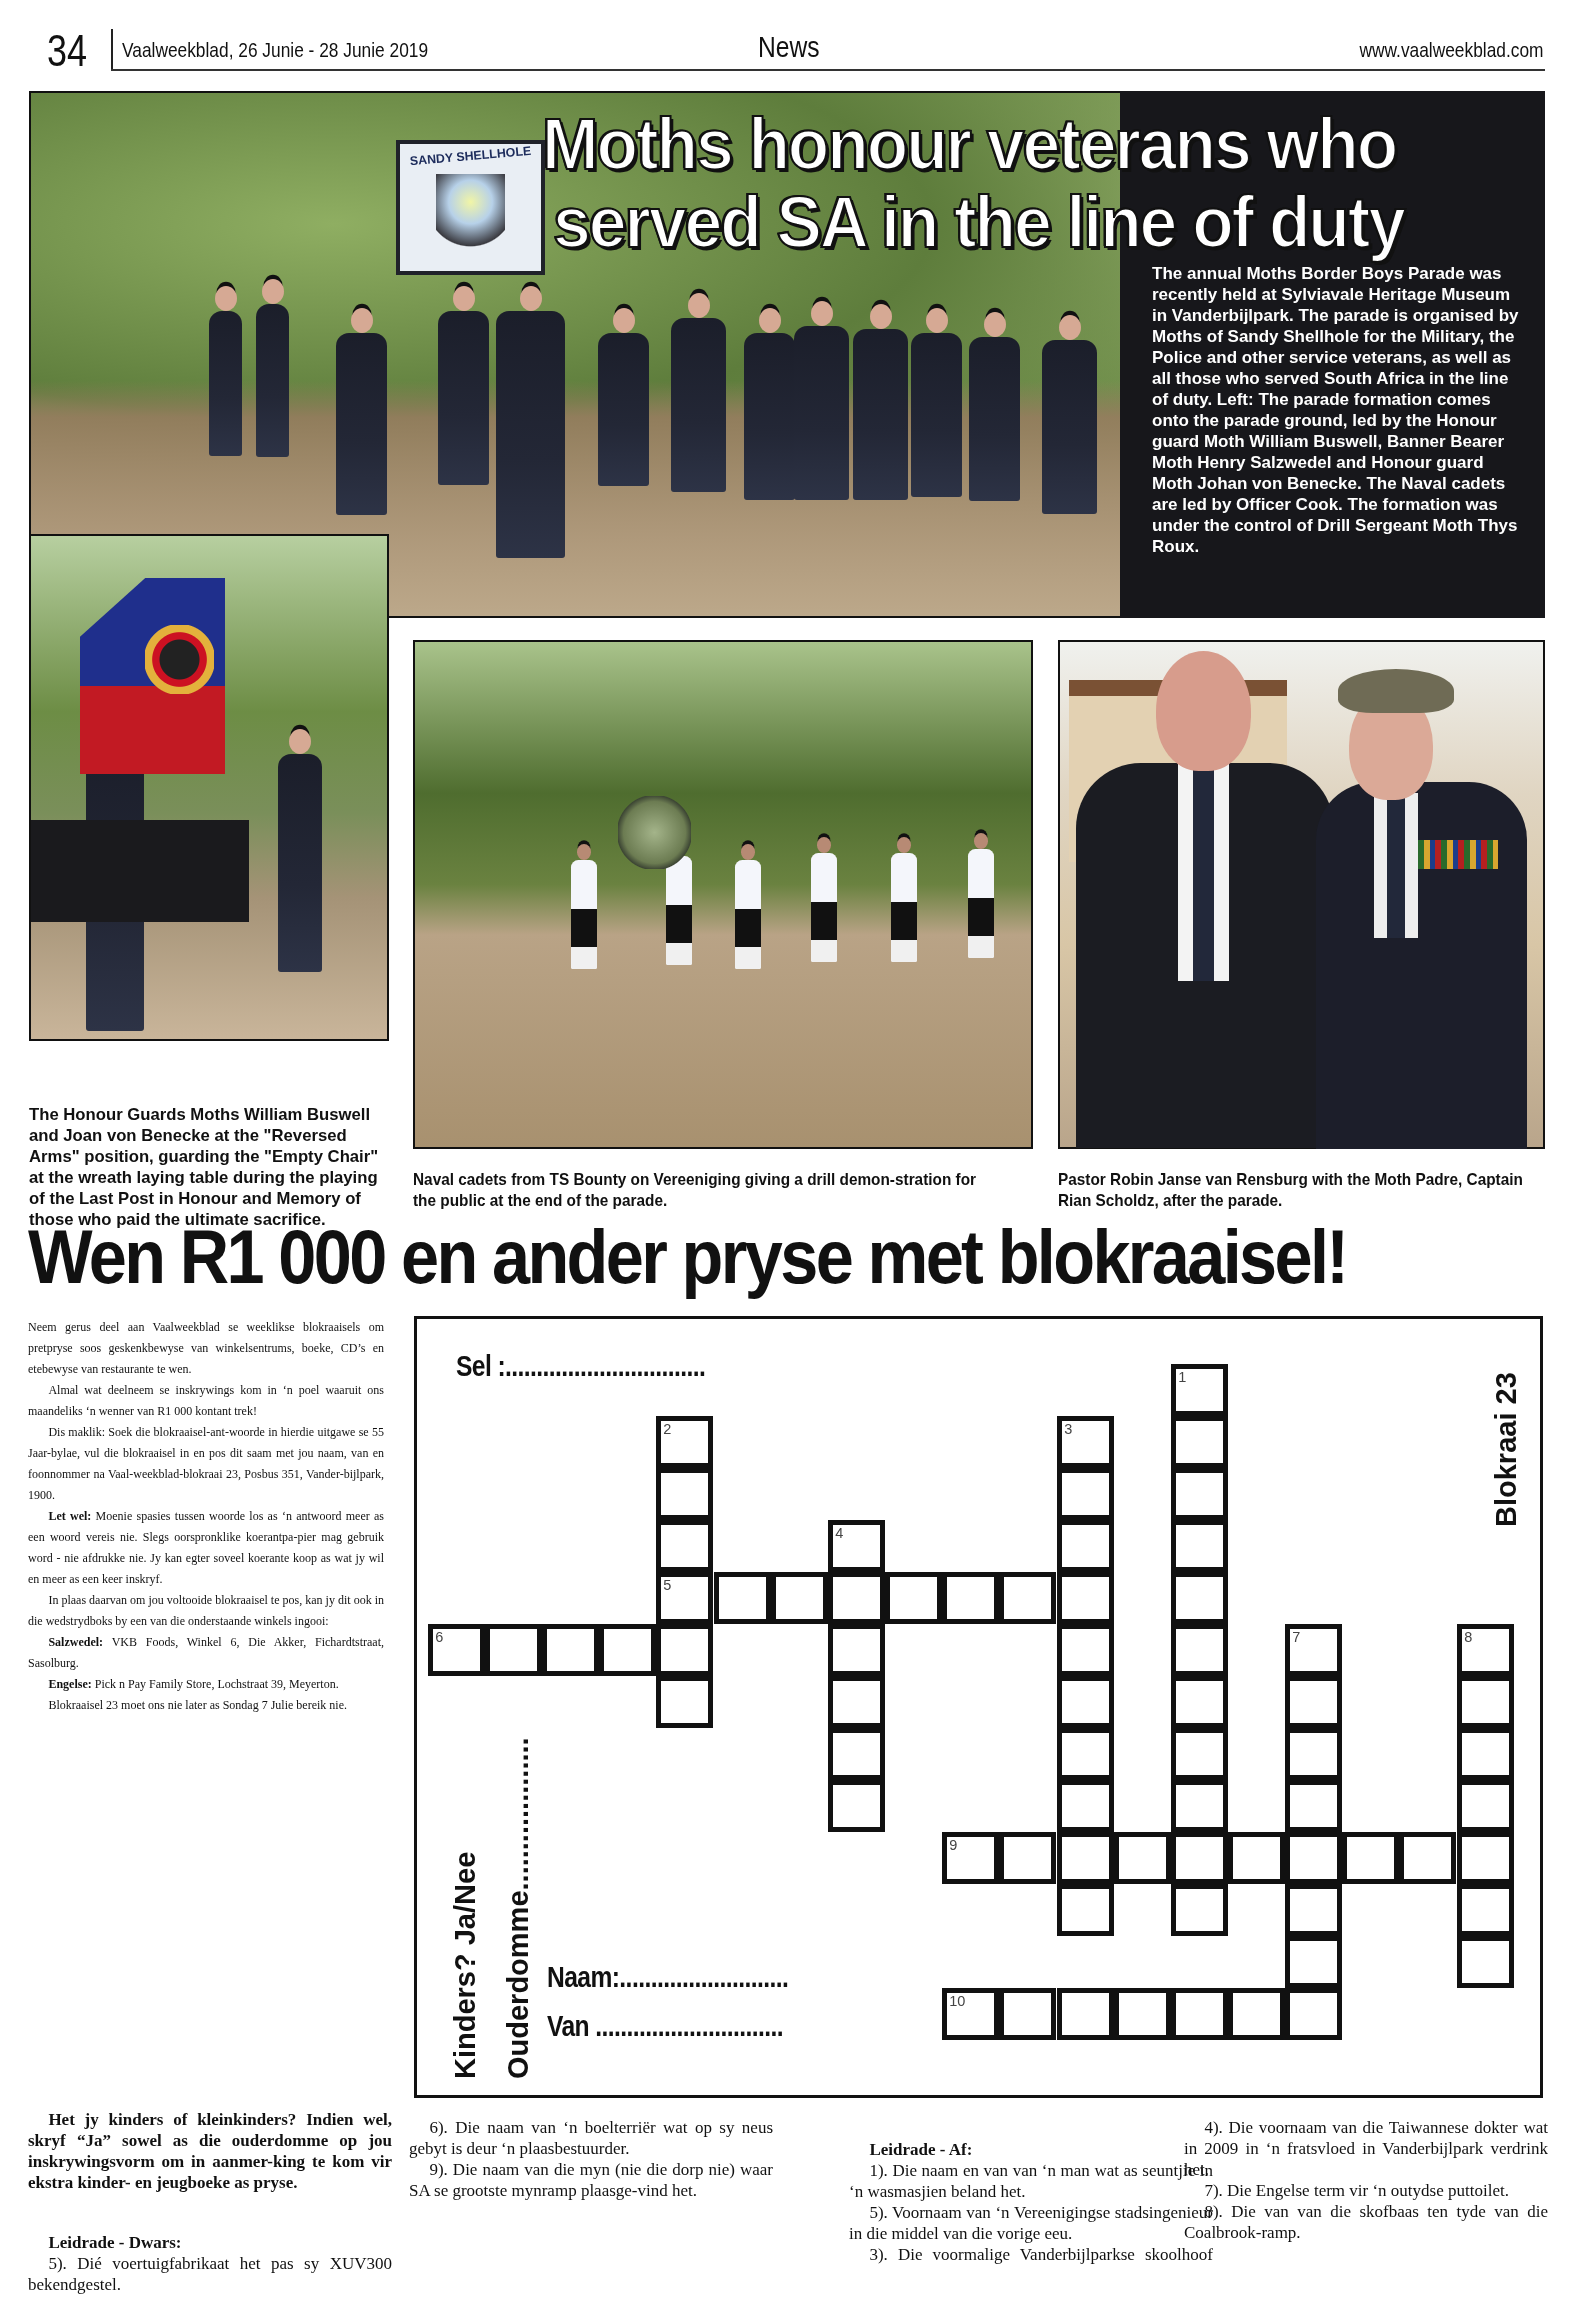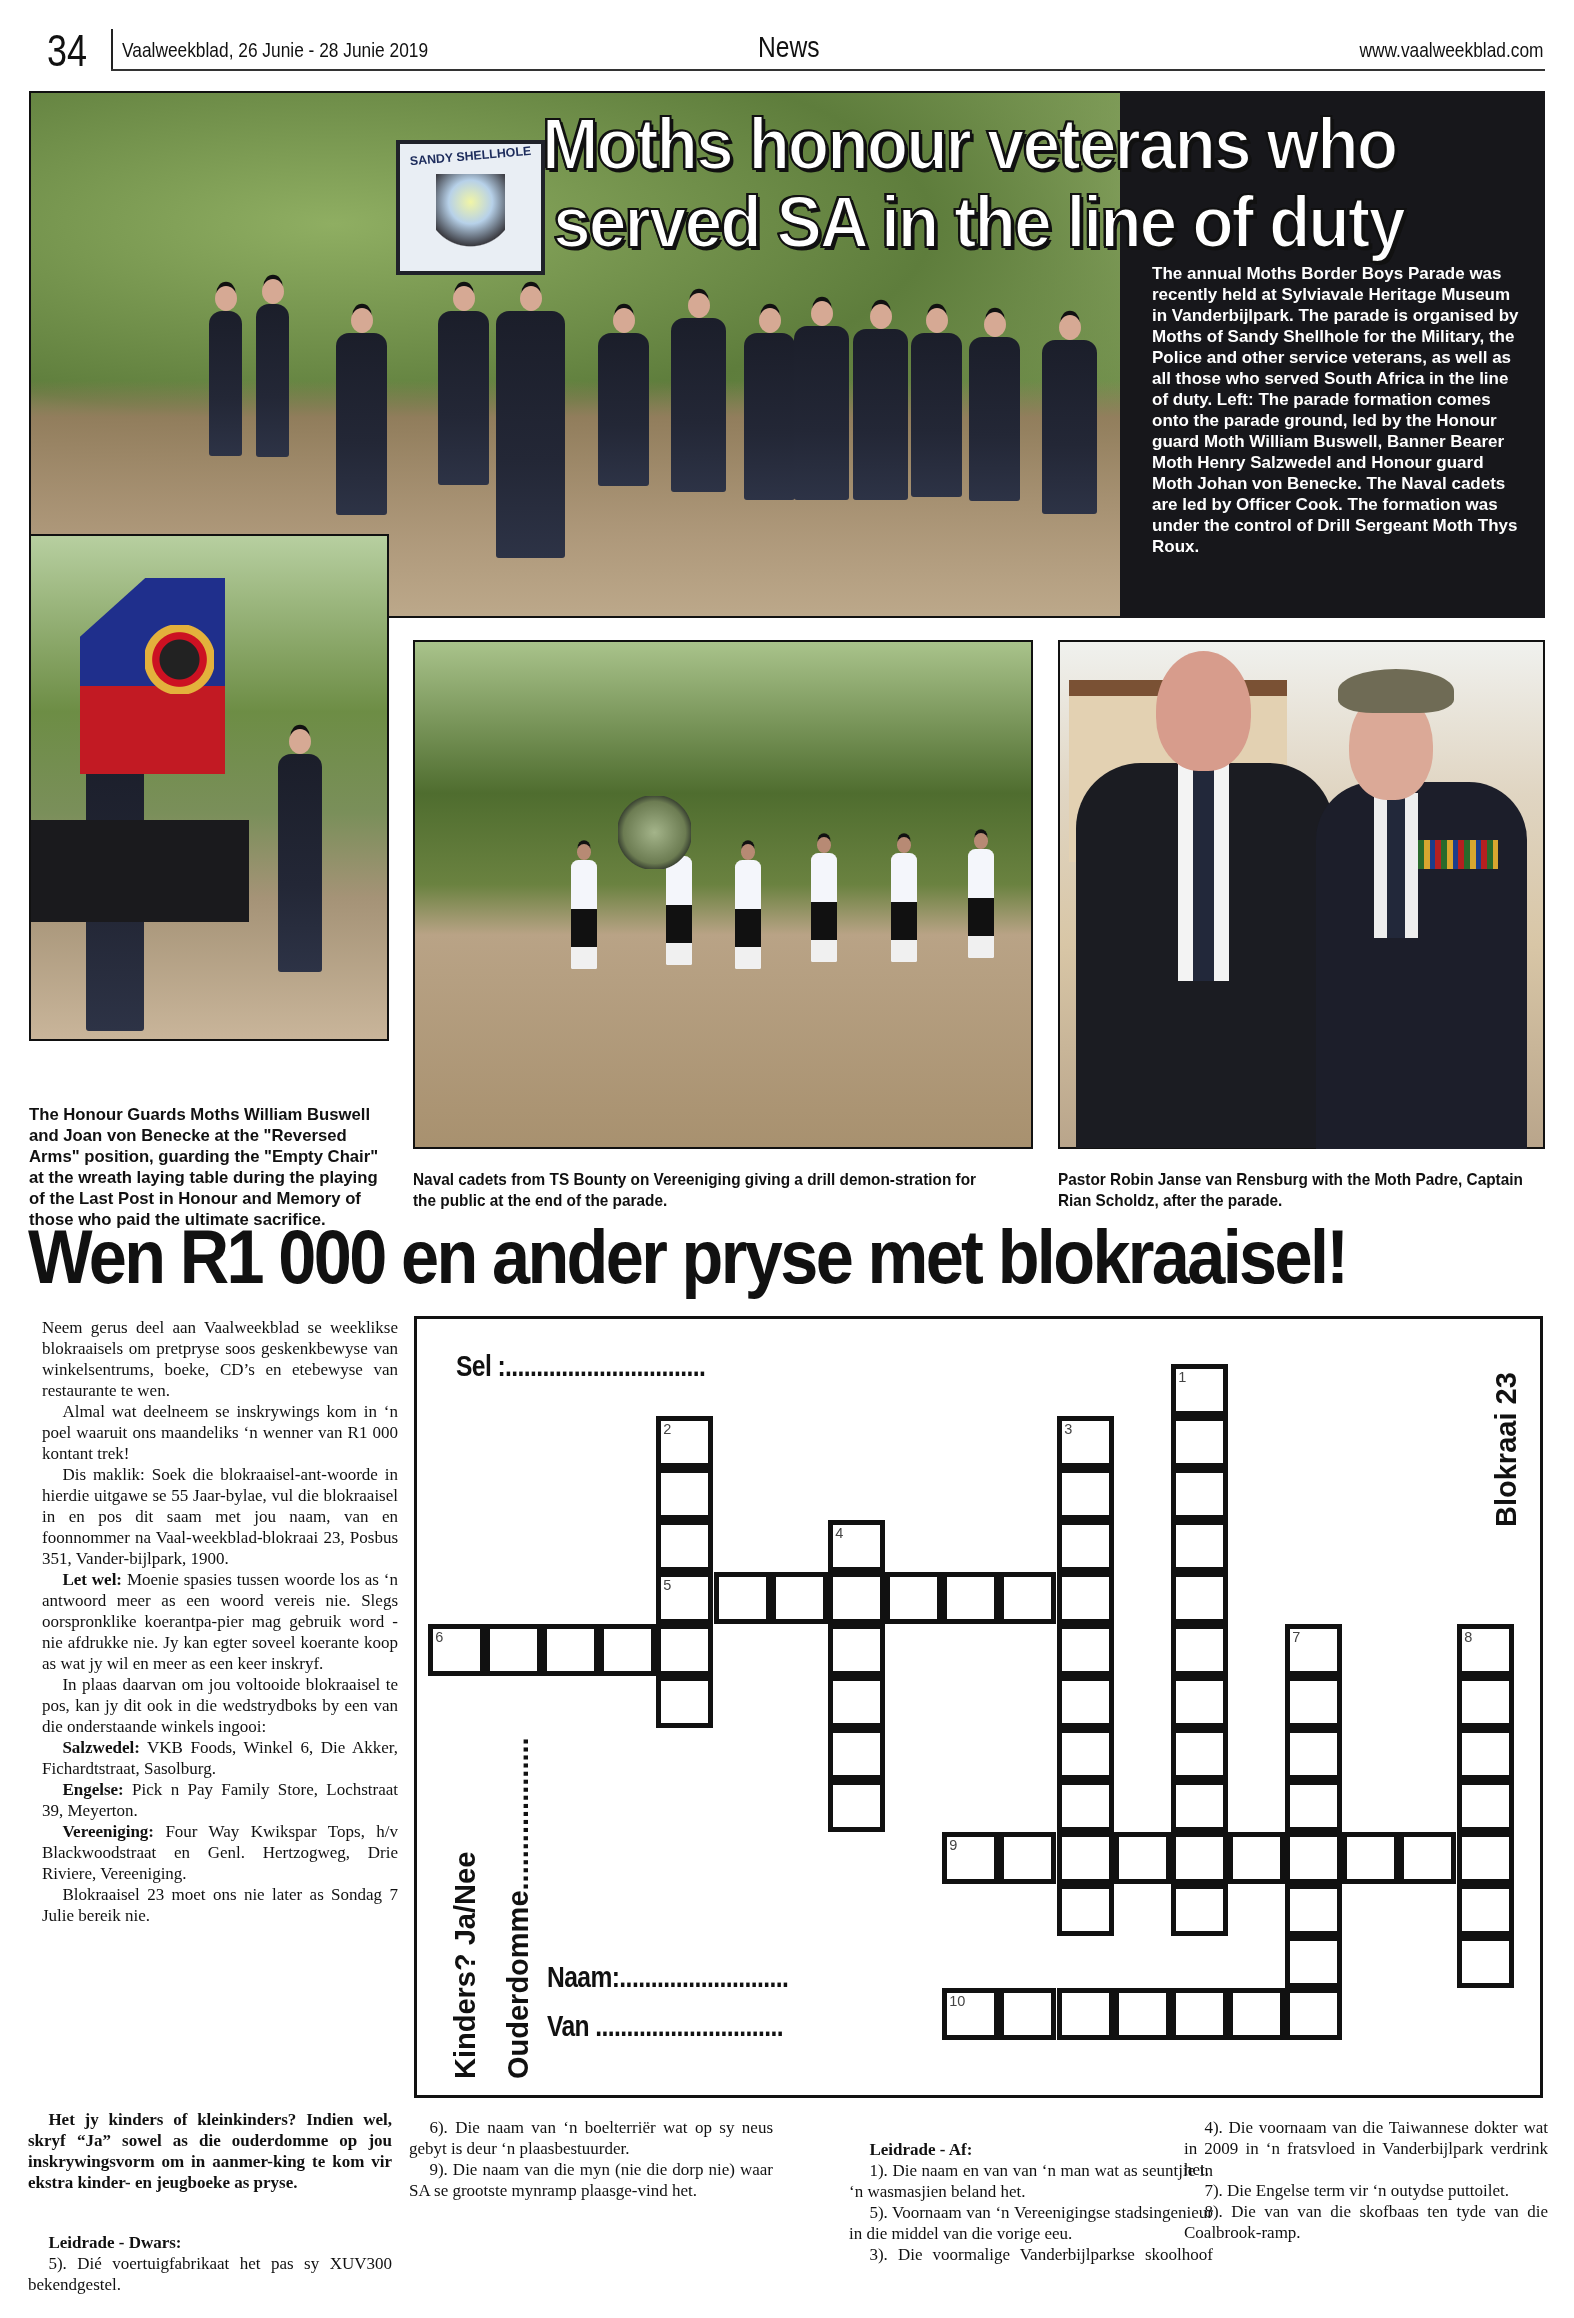--- a/index.html
+++ b/index.html
@@ -63,21 +63,21 @@
   
   .cap { font-weight: bold; font-size: 16.7px; line-height: 21px; color: #111; }
   #cap-guards { left: 29px; top: 1104px; width: 367px; }
   #cap-cadets { left: 413px; top: 1169px; width: 633px; transform: scaleX(0.92); transform-origin: left; }
   #cap-portrait { left: 1058px; top: 1169px; width: 509px; transform: scaleX(0.92); transform-origin: left; }
 
   
   #puzzle-headline { left: 28px; top: 1213px; font-size: 76px; font-weight: bold; letter-spacing: -2.9px; white-space: nowrap; transform: scaleX(0.9); transform-origin: left; }
 
   
-  #intro { left: 28px; top: 1317px; width: 356px; font-family: "Liberation Serif", serif; font-size: 17px; line-height: 21px; text-align: justify; margin-left: 14px; }
+  #intro { left: 28px; top: 1317px; width: 356px; font-family: "Liberation Serif", serif; font-size: 12px; line-height: 21px; text-align: justify; }
   #intro p { text-indent: 20.4px; }
   #intro p.noind { text-indent: 0; }
   #intro b { font-weight: bold; }
 
   
   #xw-box { left: 414px; top: 1316px; width: 1129px; height: 782px; border: 3.6px solid #111; background: #fff; }
   .cell { position: absolute; width: 57px; height: 52px; border: 5.1px solid #111; background: #fff; }
   .cell-num { position: absolute; left: 2.2px; top: 0px; font-size: 14.5px; color: #444; }
   #sel-label { left: 456px; top: 1350px; font-size: 29px; font-weight: bold; letter-spacing: -0.7px; transform: scaleX(0.85); transform-origin: left; }
   #naam-label { left: 547px; top: 1961px; font-size: 29px; font-weight: bold; letter-spacing: -0.7px; transform: scaleX(0.85); transform-origin: left; }
@@ -164,21 +164,20 @@
 <div class="abs" id="puzzle-headline">Wen R1 000 en ander pryse met blokraaisel!</div>
 
 <div class="abs" id="intro">
     <p class="noind">Neem gerus deel aan Vaalweekblad se weeklikse blokraaisels om pretpryse soos geskenkbewyse van winkelsentrums, boeke, CD’s en etebewyse van restaurante te wen.</p>
     <p>Almal wat deelneem se inskrywings kom in ‘n poel waaruit ons maandeliks ‘n wenner van R1 000 kontant trek!</p>
     <p>Dis maklik: Soek die blokraaisel-ant-woorde in hierdie uitgawe se 55 Jaar-bylae, vul die blokraaisel in en pos dit saam met jou naam, van en foonnommer na Vaal-weekblad-blokraai 23, Posbus 351, Vander-bijlpark, 1900.</p>
     <p><b>Let wel:</b> Moenie spasies tussen woorde los as ‘n antwoord meer as een woord vereis nie. Slegs oorspronklike koerantpa-pier mag gebruik word - nie afdrukke nie. Jy kan egter soveel koerante koop as wat jy wil en meer as een keer inskryf.</p>
     <p>In plaas daarvan om jou voltooide blokraaisel te pos, kan jy dit ook in die wedstrydboks by een van die onderstaande winkels ingooi:</p>
     <p><b>Salzwedel:</b> VKB Foods, Winkel 6, Die Akker, Fichardtstraat, Sasolburg.</p>
     <p><b>Engelse:</b> Pick n Pay Family Store, Lochstraat 39, Meyerton.</p>
-    <p><b>Vereeniging:</b> Four Way Kwikspar Tops, h/v Blackwoodstraat en Genl. Hertzogweg, Drie Riviere, Vereeniging.</p>
     <p>Blokraaisel 23 moet ons nie later as Sondag 7 Julie bereik nie.</p>
   </div>
 
 <div class="abs" id="xw-box"></div>
 <div id="xw-cells">
     <div class="cell abs" style="left: 1171px; top: 1364px;">
       <span class="cell-num">1</span>
     </div>
     <div class="cell abs" style="left: 1171px; top: 1416px;"></div>
     <div class="cell abs" style="left: 1171px; top: 1468px;"></div>

